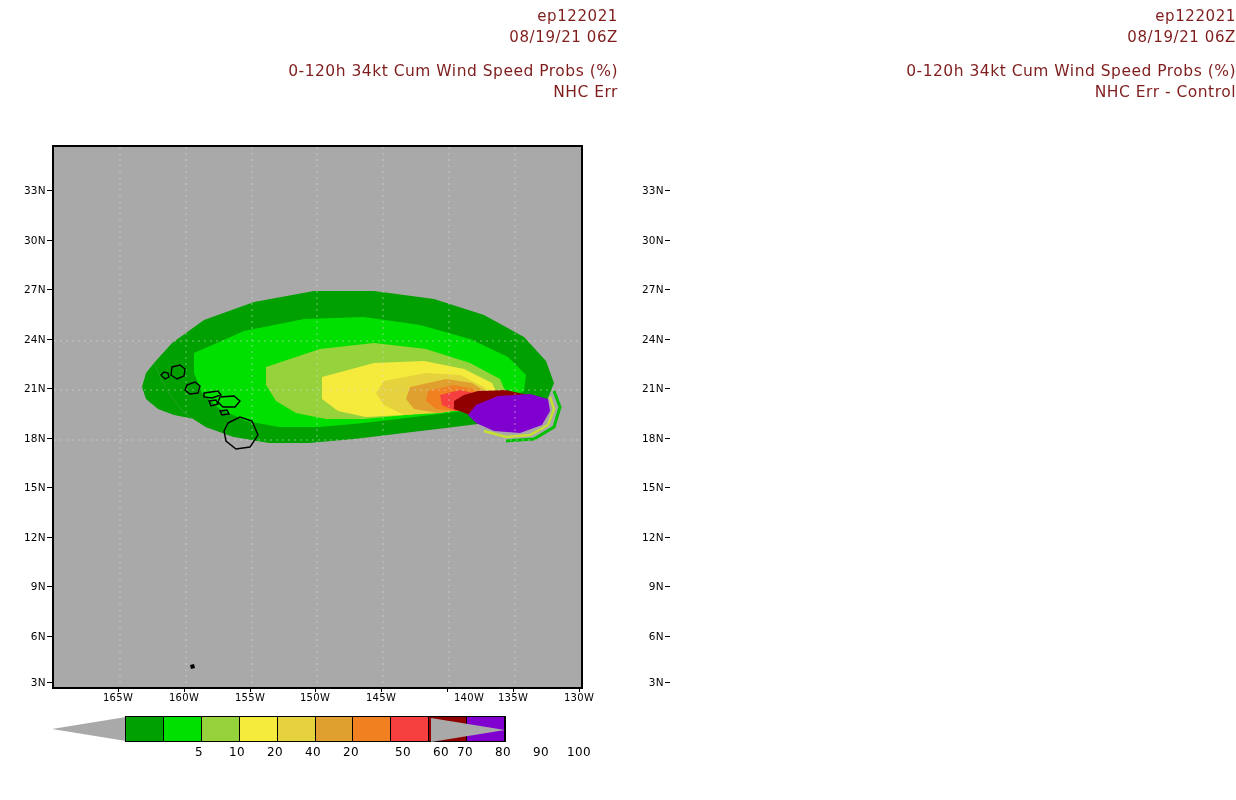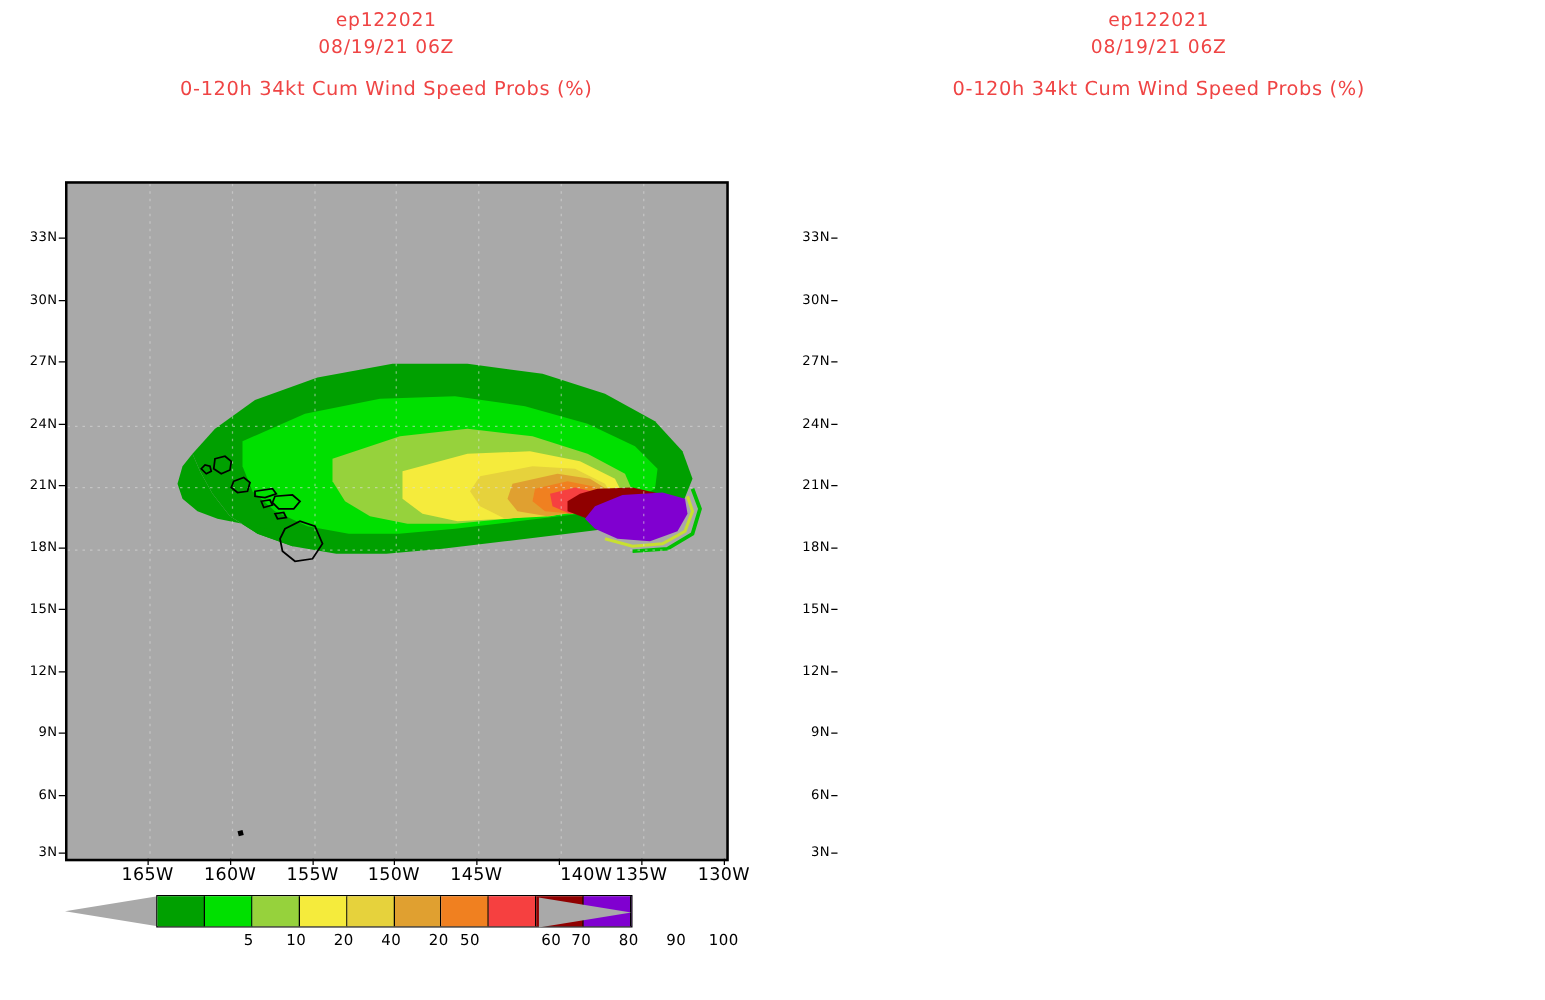--- a/index.html
+++ b/index.html
@@ -3,34 +3,34 @@
 <meta charset="utf-8">
 <style>
   html,body{margin:0;padding:0;background:#ffffff;}
   body{width:1236px;height:800px;font-family:"DejaVu Sans",sans-serif;overflow:hidden;}
   .page{position:relative;width:1236px;height:800px;background:#fff;}
 
   .panel{position:absolute;top:0;height:800px;width:618px;}
   .panel-left{left:0;}
   .panel-right{left:618px;}
 
-  .titles{position:absolute;left:0;width:618px;top:6px;text-align:center;color:#ef4444;}
+  .titles{position:absolute;left:0;width:618px;top:6px;text-align:right;color:#7f1d1d;}
   .t-line{font-size:15px;line-height:21px;letter-spacing:0.6px;}
   .t-gap{height:13px;}
   .t-sub{font-size:15.5px;line-height:21px;letter-spacing:0.5px;}
 
   .plot{position:absolute;border:2px solid #000;box-sizing:content-box;}
   .plot-left{left:52px;top:145px;width:527px;height:540px;background:#a9a9a9;}
 
   .plotinner{position:absolute;left:0;top:0;width:100%;height:100%;overflow:hidden;}
 
   
   .ytick{position:absolute;font-size:10.5px;color:#000;text-align:right;width:40px;letter-spacing:0.3px;}
   .ytickmark{position:absolute;width:5px;height:0;border-top:1.5px solid #000;}
-  .xtick{position:absolute;font-size:14px;color:#000;text-align:center;width:44px;letter-spacing:0.3px;}
+  .xtick{position:absolute;font-size:10px;color:#000;text-align:center;width:44px;letter-spacing:0.3px;}
   .xtickmark{position:absolute;height:5px;width:0;border-left:1.5px solid #000;}
 
   
   .cbar{position:absolute;height:26px;}
   .cbar-left{left:52px;top:716px;width:527px;}
   .cb-track{position:absolute;left:73px;top:0;width:381px;height:26px;display:flex;border:1px solid #000;box-sizing:border-box;}
   .cb-cell{flex:1 1 0;border-right:1px solid #000;}
   .cb-cell:last-child{border-right:none;}
   .cb-capL,.cb-capR{position:absolute;top:0;width:74px;height:26px;}
   .cb-capL{left:0;}
@@ -45,20 +45,21 @@
 
 <div class="page">
 
   <div class="panel panel-left">
 
     <div class="titles">
       <div class="t-line">ep122021</div>
       <div class="t-line">08/19/21 06Z</div>
       <div class="t-gap"></div>
       <div class="t-sub">0-120h 34kt Cum Wind Speed Probs (%)</div>
+      <div class="t-sub">NHC Err</div>
     </div>
 
     <div>
       <div class="ytick" style="left:6px;top:184px">33N</div>
       <div class="ytickmark" style="left:47px;top:190px"></div>
       <div class="ytick" style="left:6px;top:234px">30N</div>
       <div class="ytickmark" style="left:47px;top:240px"></div>
       <div class="ytick" style="left:6px;top:283px">27N</div>
       <div class="ytickmark" style="left:47px;top:289px"></div>
       <div class="ytick" style="left:6px;top:333px">24N</div>
@@ -174,37 +175,38 @@
 
       <svg class="cb-capR" width="74" height="26">
         <polygon points="74,13 0,1 0,25" fill="#a9a9a9"></polygon>
       </svg>
       <div class="cb-labels">
         <div class="cb-lab" style="left:53px">5</div>
         <div class="cb-lab" style="left:91px">10</div>
         <div class="cb-lab" style="left:129px">20</div>
         <div class="cb-lab" style="left:167px">40</div>
         <div class="cb-lab" style="left:205px">20</div>
-        <div class="cb-lab" style="left:230px">50</div>
+        <div class="cb-lab" style="left:257px">50</div>
         <div class="cb-lab" style="left:295px">60</div>
         <div class="cb-lab" style="left:319px">70</div>
         <div class="cb-lab" style="left:357px">80</div>
         <div class="cb-lab" style="left:395px">90</div>
         <div class="cb-lab" style="left:433px">100</div>
       </div>
     </div>
   </div>
 
   <div class="panel panel-right">
 
     <div class="titles">
       <div class="t-line">ep122021</div>
       <div class="t-line">08/19/21 06Z</div>
       <div class="t-gap"></div>
       <div class="t-sub">0-120h 34kt Cum Wind Speed Probs (%)</div>
+      <div class="t-sub">NHC Err - Control</div>
     </div>
 
     <div>
       <div class="ytick" style="left:6px;top:184px">33N</div>
       <div class="ytickmark" style="left:47px;top:190px"></div>
       <div class="ytick" style="left:6px;top:234px">30N</div>
       <div class="ytickmark" style="left:47px;top:240px"></div>
       <div class="ytick" style="left:6px;top:283px">27N</div>
       <div class="ytickmark" style="left:47px;top:289px"></div>
       <div class="ytick" style="left:6px;top:333px">24N</div>

